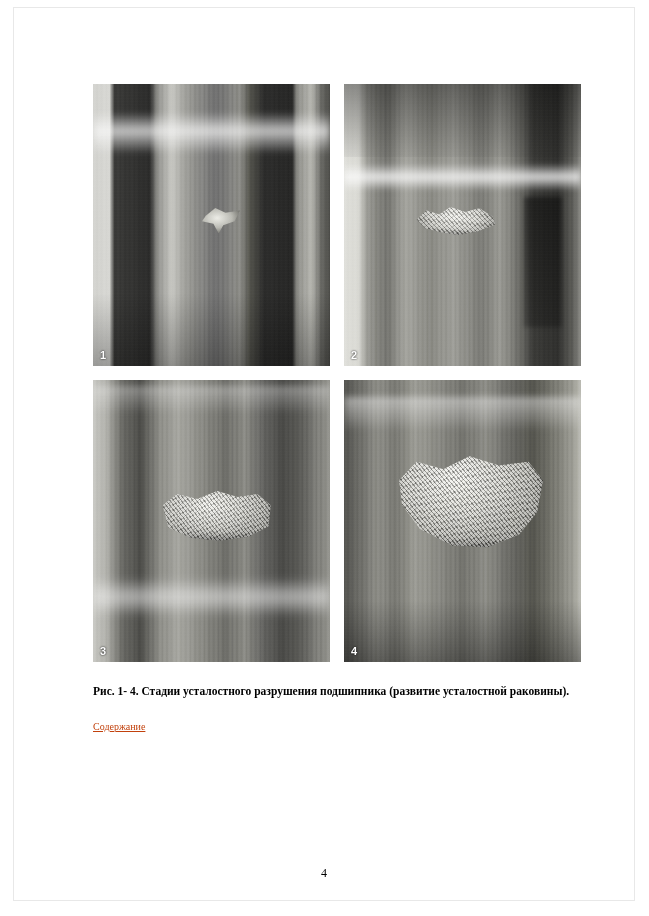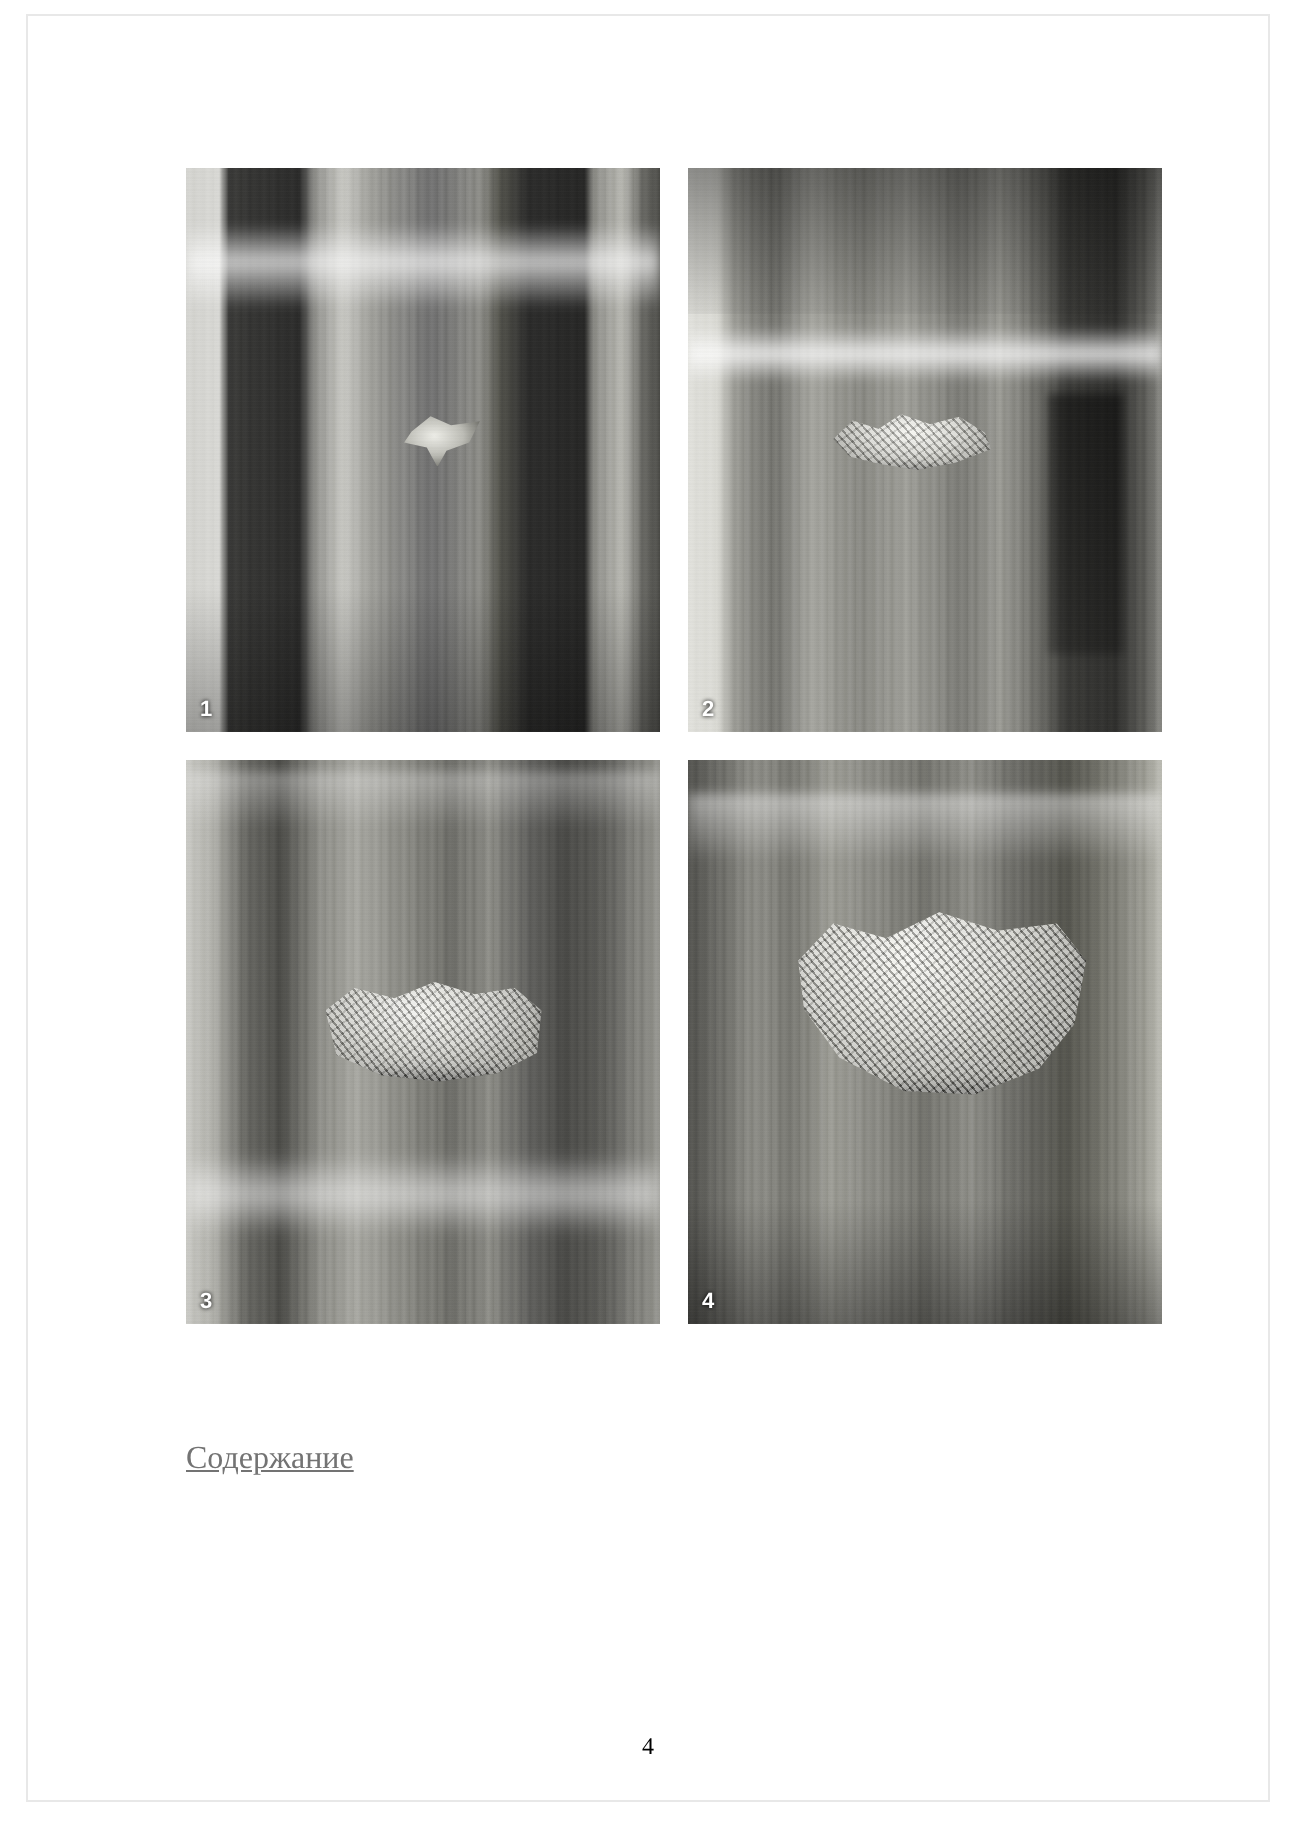--- a/index.html
+++ b/index.html
@@ -228,22 +228,22 @@
     font-size: 11.5px;
     font-weight: bold;
     color: #000000;
     line-height: 1.3;
     font-family: "Liberation Serif", serif;
   }
   .toc-link {
     position: absolute;
     left: 79px;
     top: 713px;
-    font-size: 16px;
-    color: #737373;
+    font-size: 10px;
+    color: #c2410c;
     text-decoration: underline;
     font-family: "Liberation Serif", serif;
     cursor: pointer;
   }
   .page-number {
     position: absolute;
     left: 0;
     right: 0;
     top: 858px;
     text-align: center;
@@ -301,18 +301,19 @@
       <div class="p4-dark"></div>
       <div class="p4-spall">
         <div class="p4-spall-tex"></div>
       </div>
       <div class="grain"></div>
       <span class="num">4</span>
     </div>
 
   </div>
 
+  <div class="caption">Рис. 1- 4. Стадии усталостного разрушения подшипника (развитие усталостной раковины).</div>
 
   <a class="toc-link" href="#">Содержание</a>
 
   <div class="page-number">4</div>
 
 </div>
 
 </body></html>

